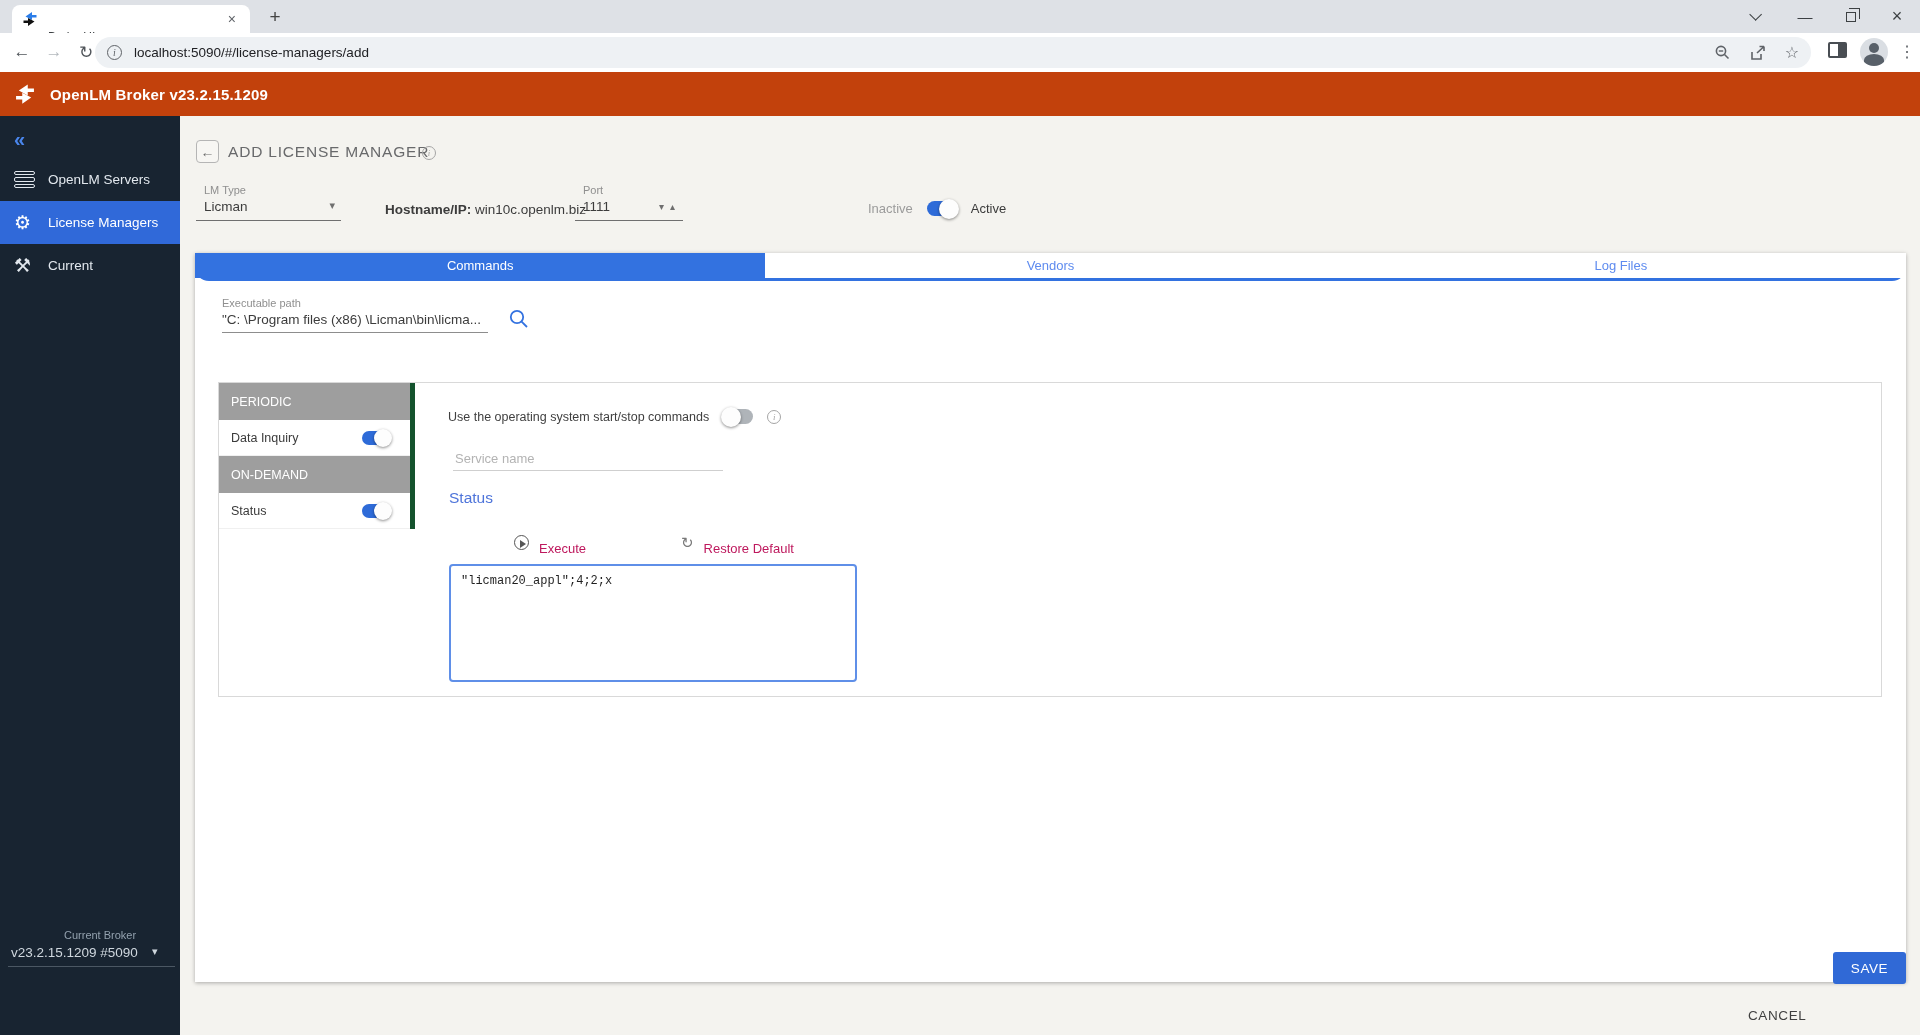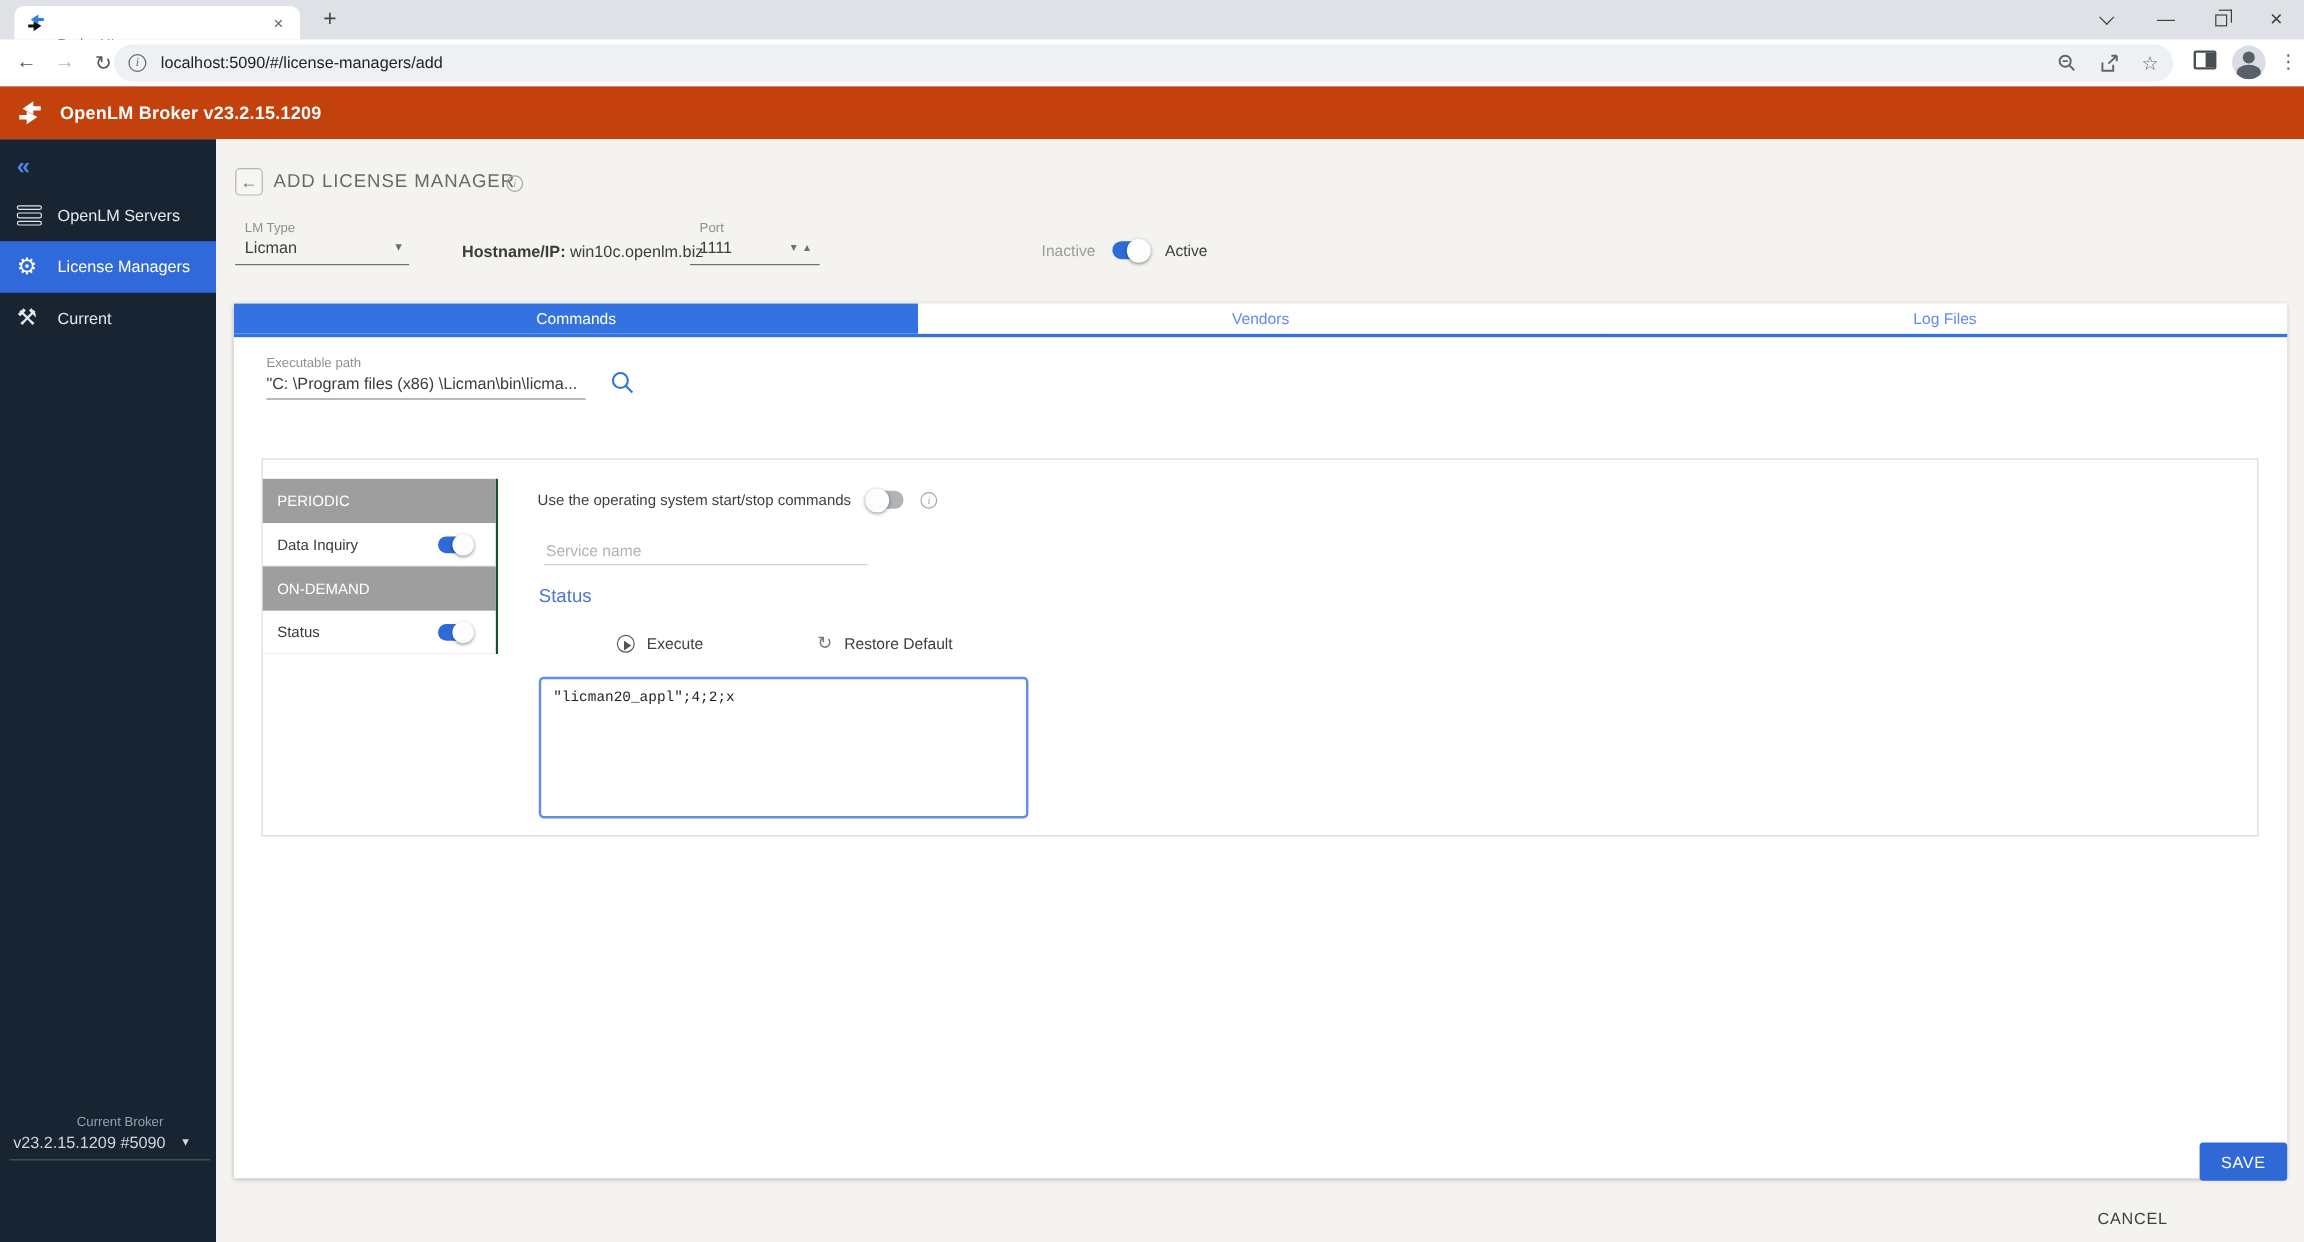--- a/index.html
+++ b/index.html
@@ -93,47 +93,47 @@
   .switch .knob { position:absolute; top:-2.5px; right:-2px; width:20px; height:20px; border-radius:50%;
                   background:#fdfdfd; box-shadow:0 1px 3px rgba(0,0,0,.45); }
   .switch.off { background:#afb4b9; }
   .switch.off .knob { right:auto; left:-2px; }
   .switch.sm { width:28px; height:14px; }
   .switch.sm .knob { width:18px; height:18px; top:-2px; }
 
   
   .card { position:absolute; top:137px; left:15px; width:1711px; height:729px; background:#ffffff;
           box-shadow:0 1px 4px rgba(0,0,0,.3); }
-  .tabs { display:flex; height:28px; border-bottom:3px solid #3372e0; }
+  .tabs { display:flex; height:28px; border-bottom:3px solid #3372e0;border-radius:14px; }
   .tabbtn { flex:1; display:flex; align-items:center; justify-content:center; font-size:13px; color:#5e8bef; background:#fff; }
   .tabbtn.active { background:#3372e0; color:#ffffff; }
 
   .exec { position:absolute; top:44px; left:27px; width:266px; border-bottom:1px solid #8d8d8d; padding-bottom:5px; }
   .exec .fld-value { margin-top:3px; white-space:nowrap; overflow:hidden; }
   .search-ic { position:absolute; top:55px; left:313px; }
 
   .cmdbox { position:absolute; top:129px; left:23px; width:1664px; height:315px; border:1px solid #d9d9d9; }
-  .lpanel { position:absolute; top:16px; left:0; width:196px; border-right:2px solid #14532d; }
+  .lpanel { position:absolute; top:0; left:0; width:196px; border-right:5px solid #14532d; }
   .lp-head { height:37px; background:#9e9e9e; color:#ffffff; font-size:12.5px; display:flex; align-items:center; padding-left:12px; }
   .lp-row { height:36px; background:#ffffff; display:flex; align-items:center; padding:0 6px 0 12px; font-size:12.5px; color:#3a3a3a; border-bottom:1px solid #f0f0f0;}
   .lp-row .grow { flex:1; }
 
   .os-row { position:absolute; top:26px; left:229px; display:flex; align-items:center; }
   .os-label { font-size:12.5px; color:#3f3f3f; }
   .svc-input { position:absolute; top:64px; left:234px; width:270px; border:none; border-bottom:1px solid #cfcfcf;
                font-size:13px; color:#3f3f3f; padding:4px 2px; outline:none; background:transparent;
                font-family:"Liberation Sans", sans-serif; }
   .svc-input::placeholder { color:#b3b3b3; }
 
   .status-h { position:absolute; top:106px; left:230px; font-size:15.5px; color:#4e74da; }
   .cmd-actions { position:absolute; top:146px; left:295px; display:flex; align-items:center; }
   .play-ic { width:15px; height:15px; border:1.4px solid #555; border-radius:50%; position:relative; flex:none; }
   .play-ic::after { content:""; position:absolute; left:5px; top:3.5px; border-left:6px solid #555;
                     border-top:4px solid transparent; border-bottom:4px solid transparent; }
-  .cmd-act-lbl { font-size:13px; color:#404040; margin:0 0 0 10px; }
+  .cmd-act-lbl { font-size:13px; color:#be185d; margin:12px 0 0 10px; }
   .refresh-ic { font-size:15px; color:#7a7a7a; margin-left:95px; line-height:1; }
   .cmd-text { position:absolute; top:181px; left:230px; width:408px; height:118px; border:2px solid #5f8fe8;
               border-radius:4px; font-family:"Liberation Mono","DejaVu Sans Mono",monospace; font-size:12px;
               color:#1f1f1f; padding:8px 10px; resize:none; outline:none; background:#fff; }
 
   
   .cancel-btn { position:absolute; top:892px; left:1568px; font-size:13.5px; color:#3f3f3f; letter-spacing:0.6px;
                 background:none; border:none; font-family:"Liberation Sans",sans-serif; }
   .save-btn { position:absolute; top:836px; left:1653px; width:73px; height:32px; background:#3069d6; color:#fff;
               border:none; border-radius:3px; font-size:13.5px; letter-spacing:0.6px; font-family:"Liberation Sans",sans-serif; }

